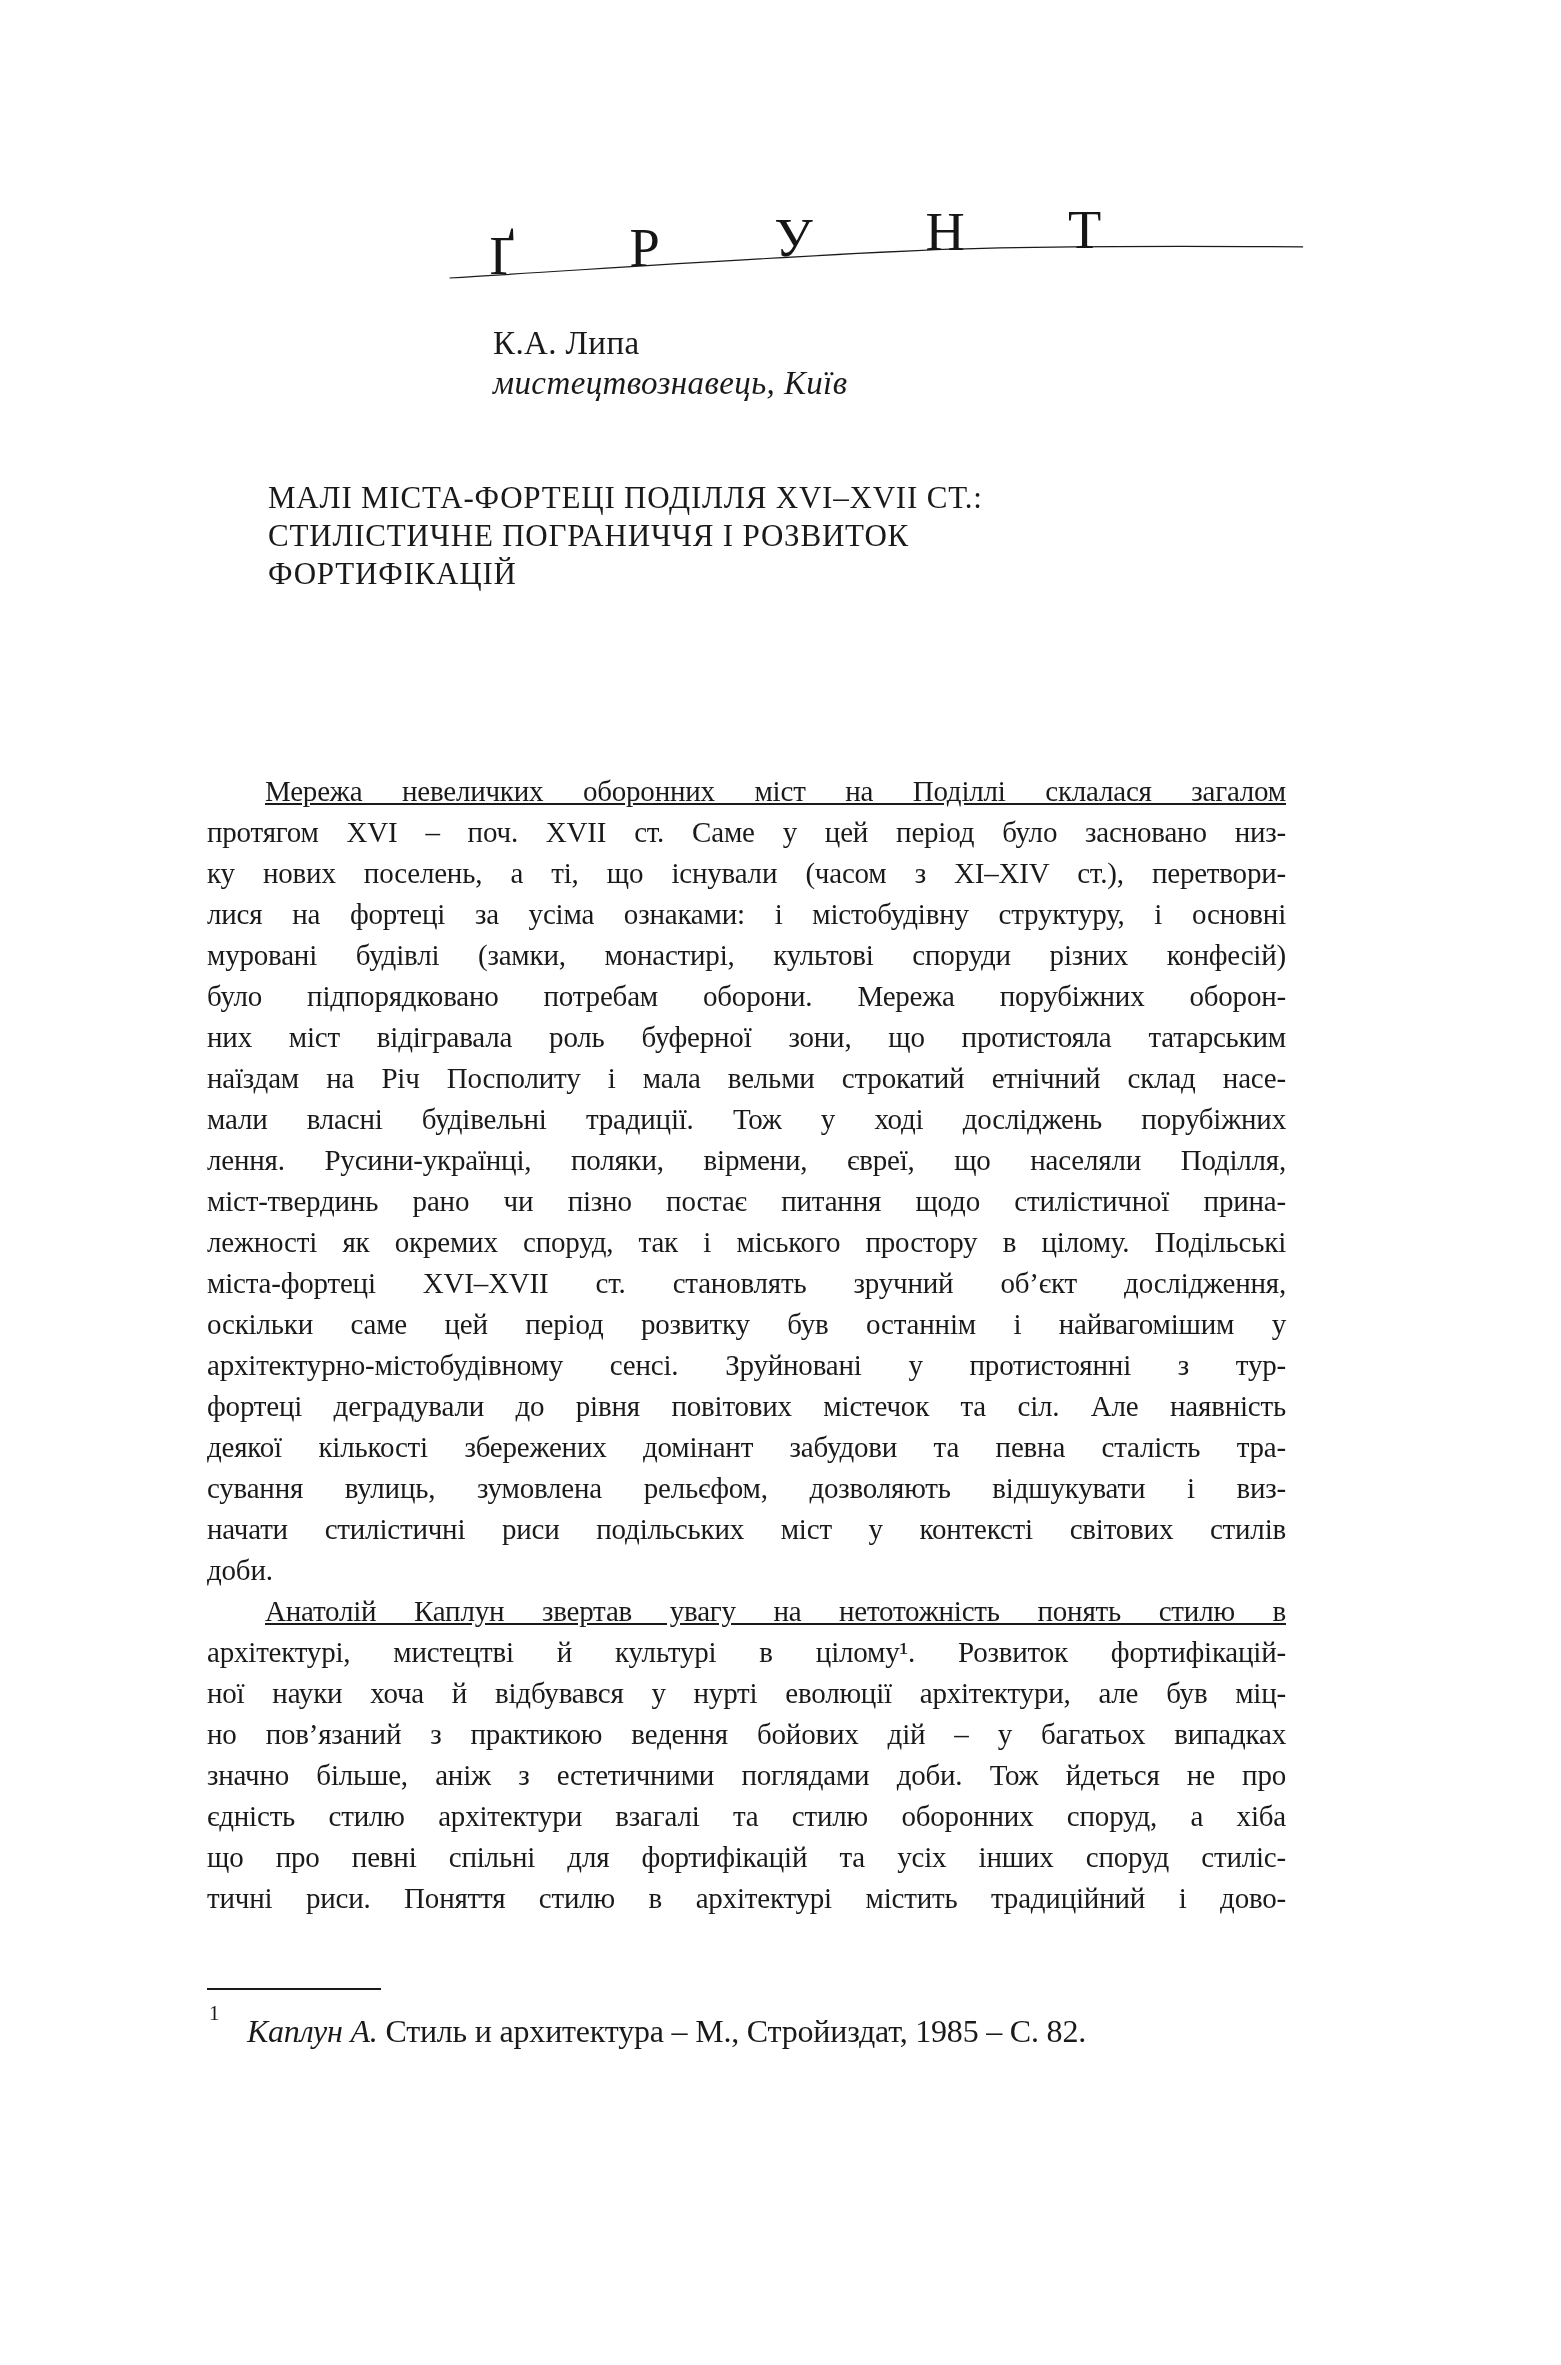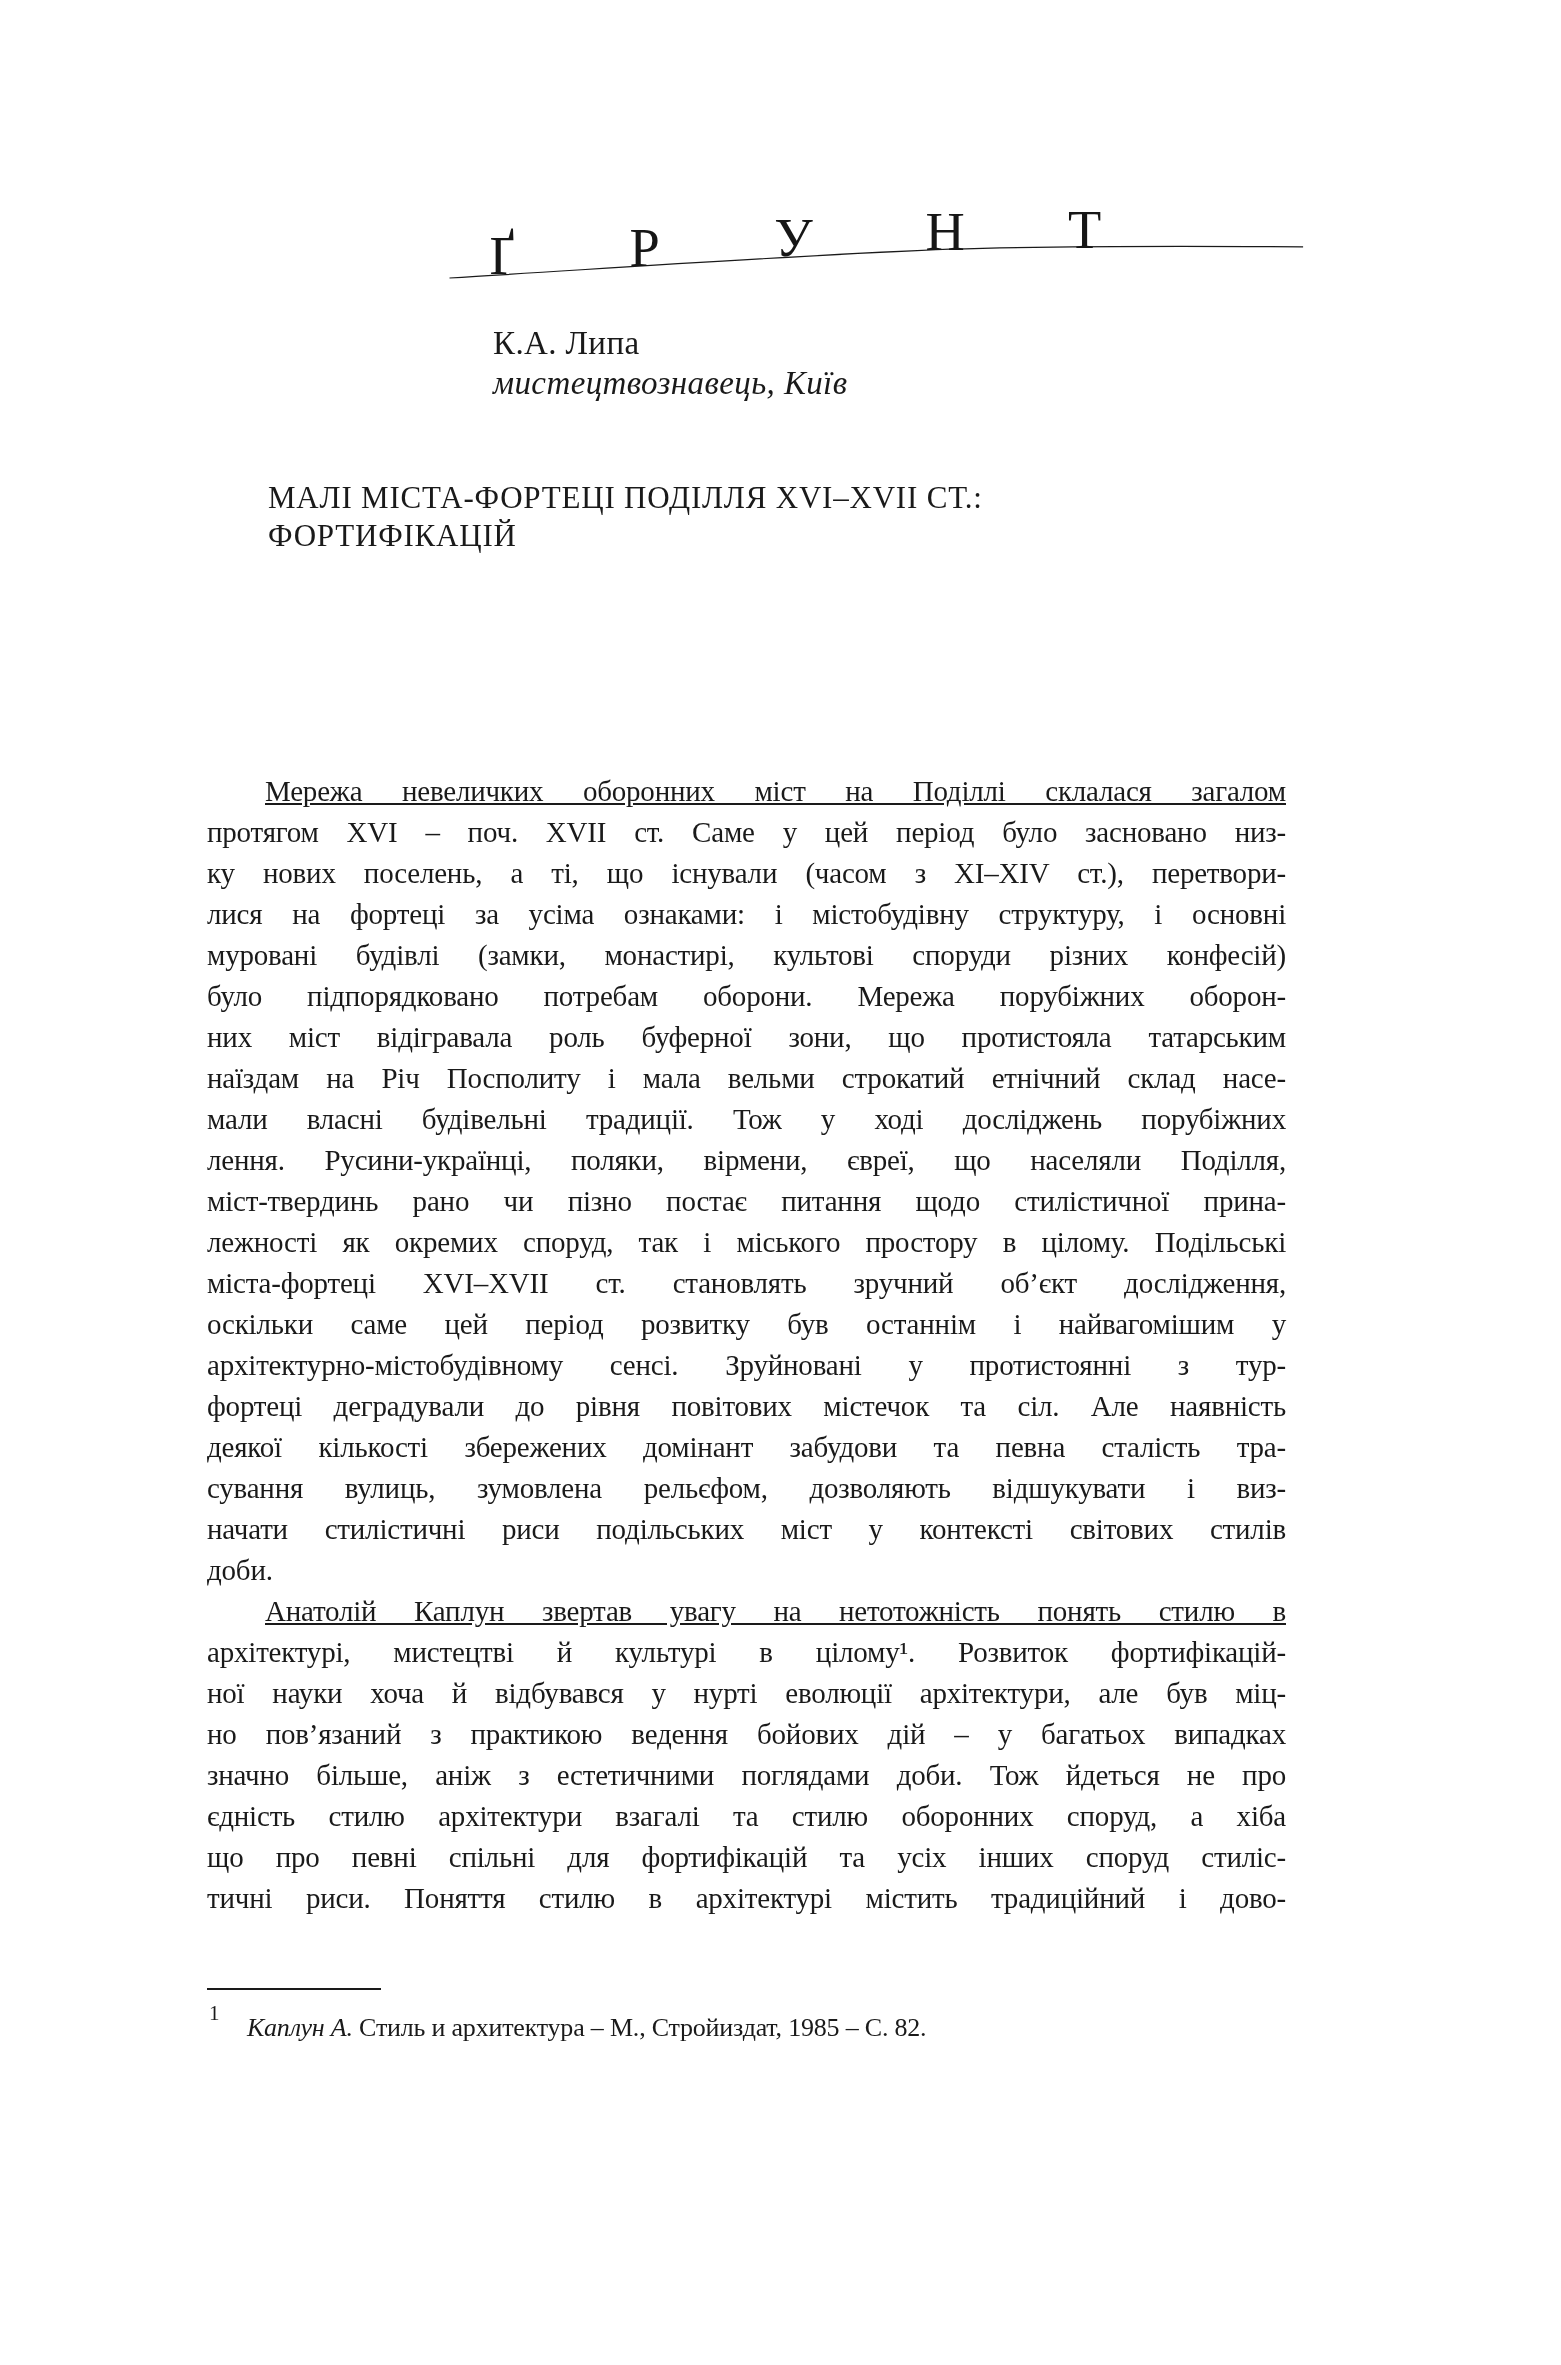--- a/index.html
+++ b/index.html
@@ -49,21 +49,21 @@
   .fn-rule{
     position:absolute;left:207px;top:1988px;
     width:174px;height:1.6px;background:#1a1a1a;
   }
   .fn-marker{
     position:absolute;left:209px;top:2003px;
     font-size:21px;line-height:1;
   }
   .fn-line{
     position:absolute;left:247px;top:2012px;
-    font-size:26px;line-height:1.2;letter-spacing:-0.2px;
+    font-size:32px;line-height:1.2;letter-spacing:-0.2px;
   }
   .fn-line .fn-author{font-style:italic;}
 </style>
 </head>
 <body>
 
 <div class="page">
 
   <svg class="grunt" width="889" height="88" viewBox="0 0 1110 110" style="overflow:visible">
     <path d="M15,85 C200,74 420,58 640,49 C800,44 950,45 1082,46"></path>
@@ -72,20 +72,21 @@
     <text x="421" y="57">У</text>
     <text x="610" y="50">Н</text>
     <text x="788" y="47">Т</text>
   </svg>
 
   <div class="author-name">К.А. Липа</div>
   <div class="author-aff">мистецтвознавець, Київ</div>
 
   <div class="title">
     <div>МАЛІ МІСТА-ФОРТЕЦІ ПОДІЛЛЯ XVI–XVII СТ.:</div>
+    <div>СТИЛІСТИЧНЕ ПОГРАНИЧЧЯ І РОЗВИТОК</div>
     <div>ФОРТИФІКАЦІЙ</div>
   </div>
 
   <div class="body-text">
       <div class="line indent">Мережа невеличких оборонних міст на Поділлі склалася загалом</div>
       <div class="line">протягом XVI – поч. XVII ст. Саме у цей період було засновано низ-</div>
       <div class="line">ку нових поселень, а ті, що існували (часом з XI–XIV ст.), перетвори-</div>
       <div class="line">лися на фортеці за усіма ознаками: і містобудівну структуру, і основні</div>
       <div class="line">муровані будівлі (замки, монастирі, культові споруди різних конфесій)</div>
       <div class="line">було підпорядковано потребам оборони. Мережа порубіжних оборон-</div>

